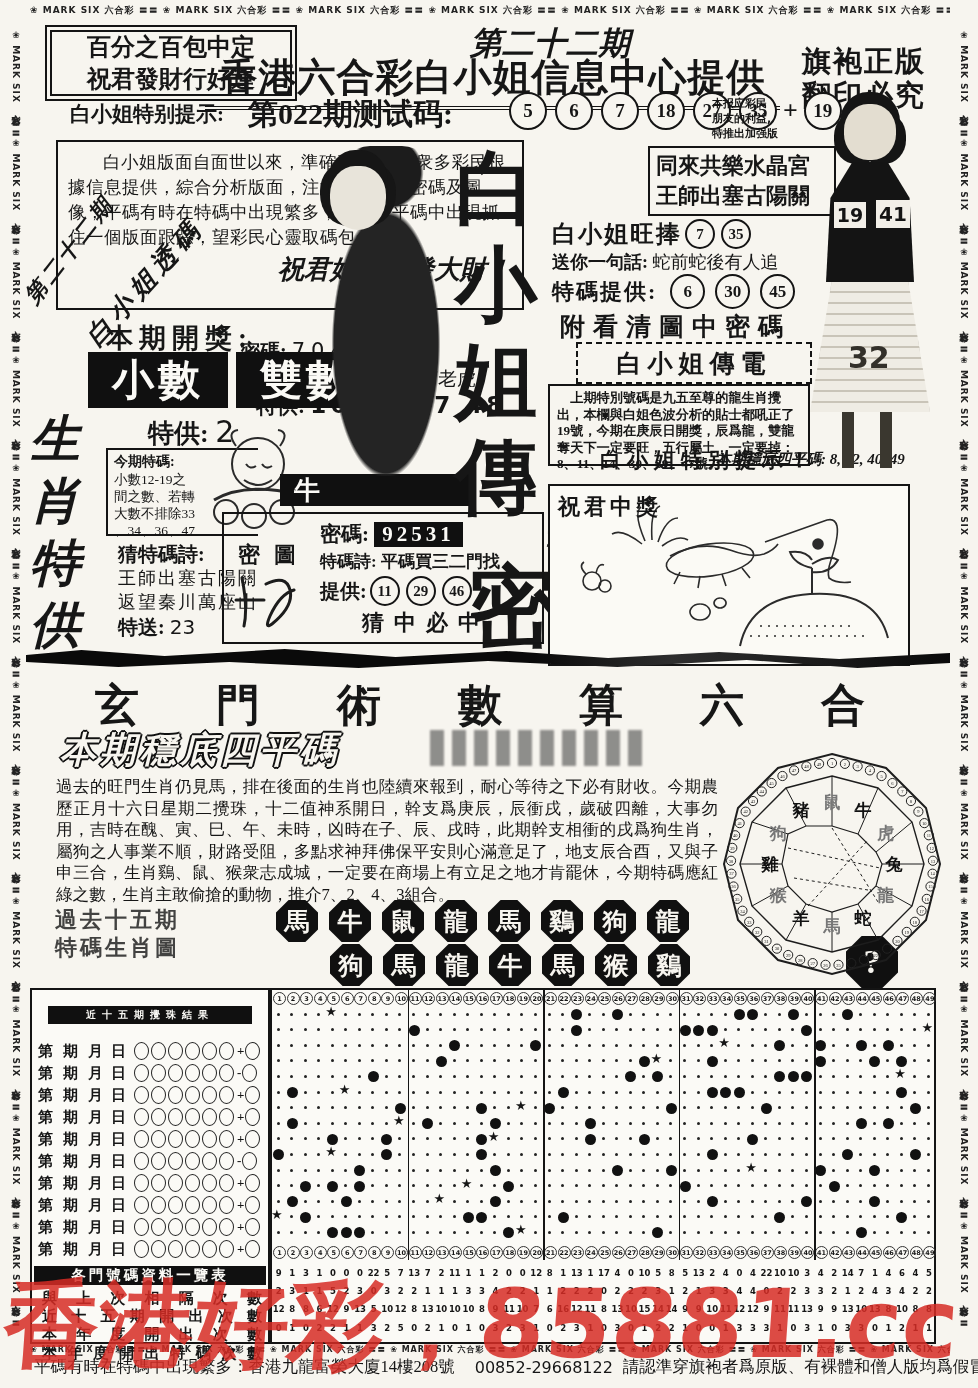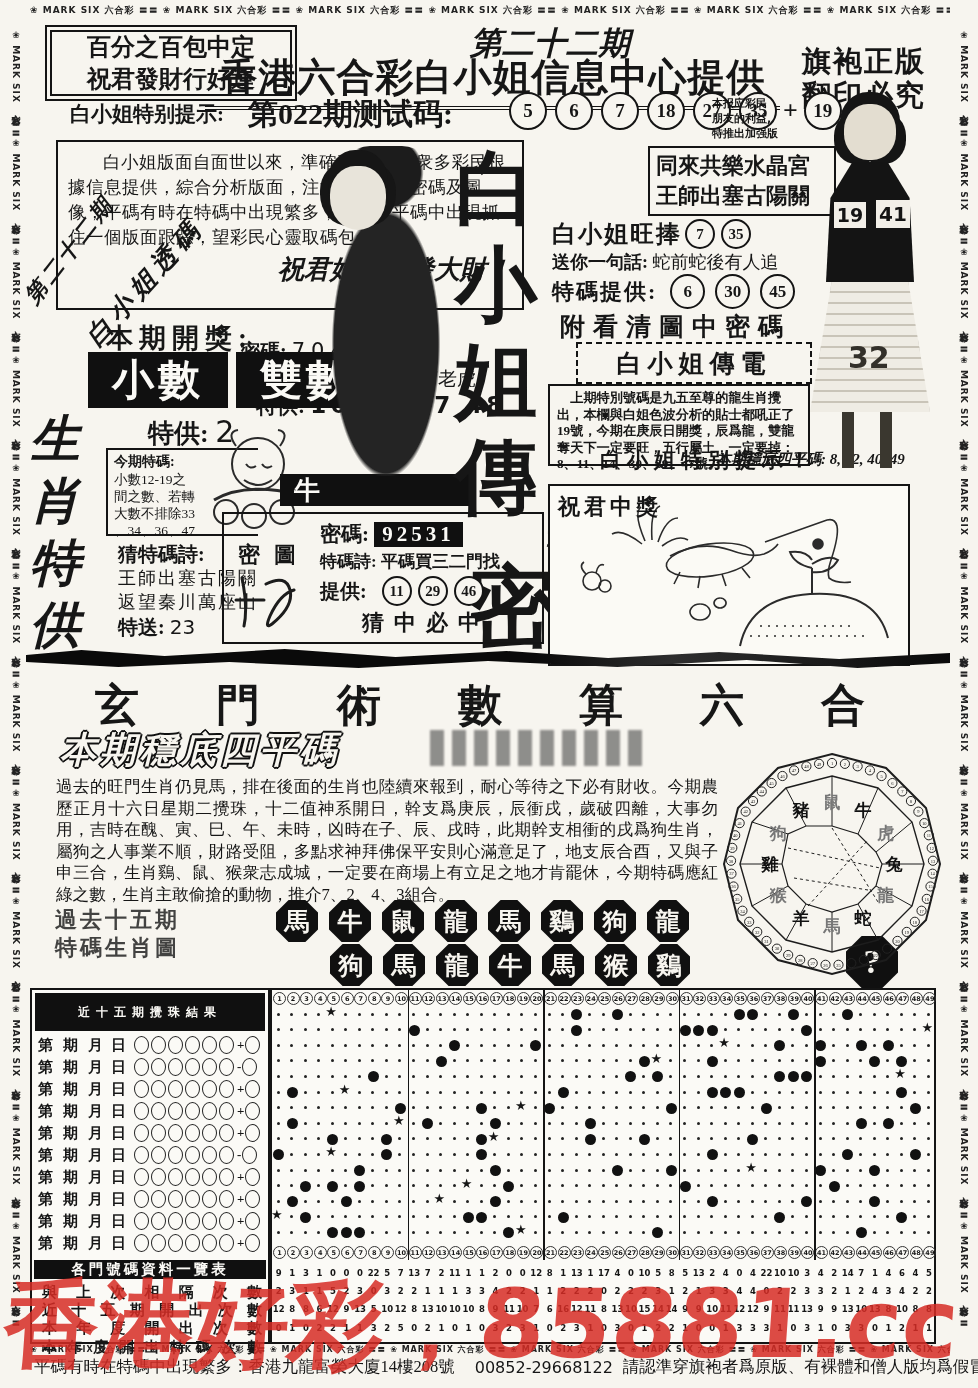--- a/index.html
+++ b/index.html
@@ -160,21 +160,21 @@
     </svg>
     <div style="margin-left:86px;">
       <div class="ser" style="font-size:21px;">
         <span class="b">密碼:</span>
         <span class="blackbox" style="display:inline-block;padding:0 8px;font-size:21px;letter-spacing:4px;">92531</span>
       </div>
       <div class="ser" style="font-size:17px;margin-top:2px;">
         <span class="b">特碼詩:</span>
         <span class="b">平碼買三二門找</span>
       </div>
-      <div class="ser sm" style="font-size:20px;margin-top:3px;display:flex;align-items:center;gap:12px;">
+      <div class="ser sm" style="font-size:20px;margin-top:3px;display:flex;align-items:center;">
         <span class="b">提供:</span>
         <span style="display:inline-flex;">
             <span class="circle-num">11</span>
             <span class="circle-num">29</span>
             <span class="circle-num">46</span>
           </span>
       </div>
       <div class="b ser" style="font-size:22px;letter-spacing:10px;margin-top:2px;text-align:center;">猜中必中</div>
     </div>
   </div>
@@ -424,21 +424,21 @@
         <circle cx="76.09803250718318" cy="22.381407508051808" r="4.6" fill="none" stroke="#222" stroke-width="1"></circle>
         <text x="76.09803250718318" y="24.18140750805181" text-anchor="middle" font-size="4.5" fill="#111">47</text>
         <circle cx="88.38088702513974" cy="18.303218833058025" r="4.6" fill="none" stroke="#222" stroke-width="1"></circle>
         <text x="88.38088702513974" y="20.103218833058026" text-anchor="middle" font-size="4.5" fill="#111">48</text>
         <circle cx="101.08440666986493" cy="15.829208603852138" r="4.6" fill="none" stroke="#222" stroke-width="1"></circle>
         <text x="101.08440666986493" y="17.62920860385214" text-anchor="middle" font-size="4.5" fill="#111">49</text>
       </g>
   </svg>
 
   <div class="abs" style="left:30px;top:988px;width:240px;height:356px;border:2.5px solid #141414;background:#fbfaf6;box-sizing:border-box;">
-    <div class="blackbox ser" style="height:38px;font-size:12px;letter-spacing:6px;margin:3px;">近十五期攪珠結果</div>
+    <div class="blackbox ser" style="height:18px;font-size:10px;letter-spacing:6px;margin:16px;">近十五期攪珠結果</div>
     <div id="result-rows">
         <div style="display: flex; align-items: center; height: 22px; padding-left: 6px; font-size: 15px; font-weight: bold;">
           <span style="margin-right: 10px;">第</span>
           <span style="margin-right: 10px;">期</span>
           <span style="margin-right: 8px;">月</span>
           <span style="margin-right: 8px;">日</span>
           <span class="oval"></span>
           <span class="oval"></span>
           <span class="oval"></span>
           <span class="oval"></span>

